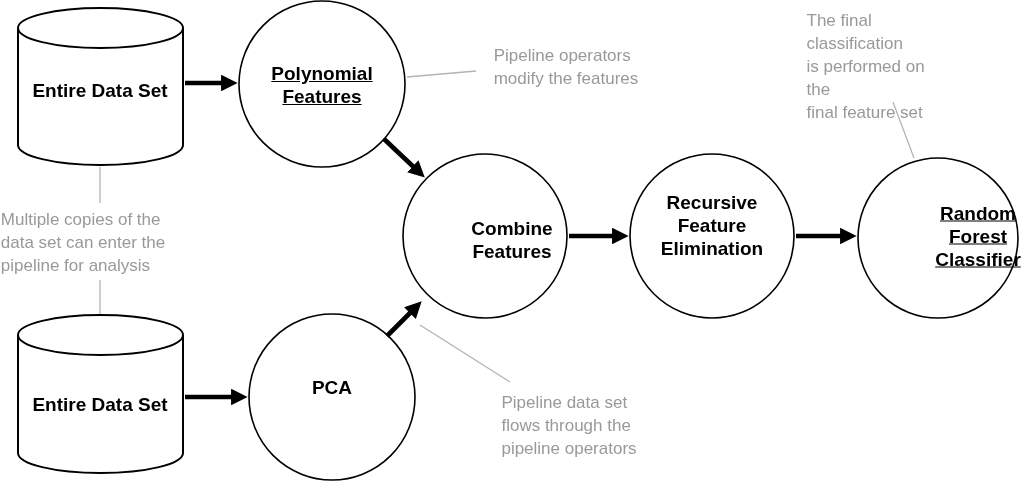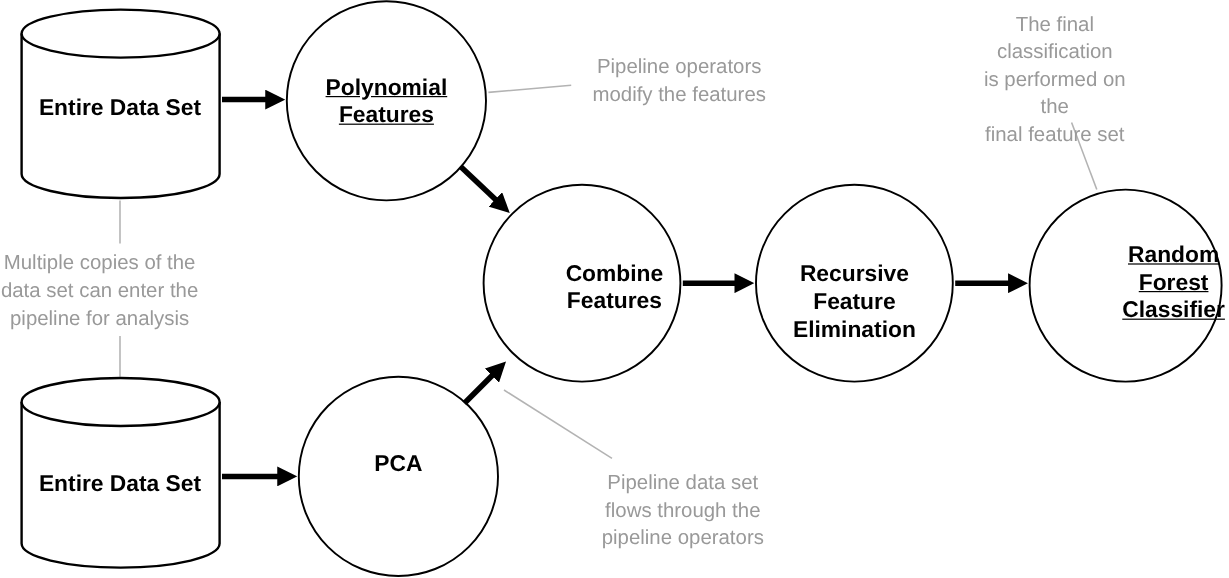--- a/index.html
+++ b/index.html
@@ -29,21 +29,21 @@
     color: #000000;
     text-align: center;
     white-space: pre-line;
   }
   .annotation {
     position: absolute;
     transform: translate(-50%, -50%);
     font-size: 17px;
     line-height: 23px;
     color: #999999;
-    text-align: center;
+    text-align: left;
     white-space: pre-line;
   }
 </style>
 </head>
 <body>
 
 <div class="canvas">
 
   <svg width="1024" height="482" viewBox="0 0 1024 482">
     <defs>
@@ -87,21 +87,21 @@
   <div class="node-label" style="left:100px; top:404px;">Entire Data Set</div>
 
   <div class="node-label" style="left:322px; top:85px;text-decoration:underline;">Polynomial
 Features</div>
 
   <div class="node-label" style="left:332px; top:387px;">PCA</div>
 
   <div class="node-label" style="left:512px; top:240px;">Combine
 Features</div>
 
-  <div class="node-label" style="left:712px; top:252px;text-align:center;">Recursive
+  <div class="node-label" style="left:712px; top:225px;text-align:center;">Recursive
 Feature
 Elimination</div>
 
   <div class="node-label" style="left:978px; top:236px;text-decoration:underline;">Random
 Forest
 Classifier</div>
 
   <div class="annotation" style="left:566px; top:67px;">Pipeline operators
 modify the features</div>
 

